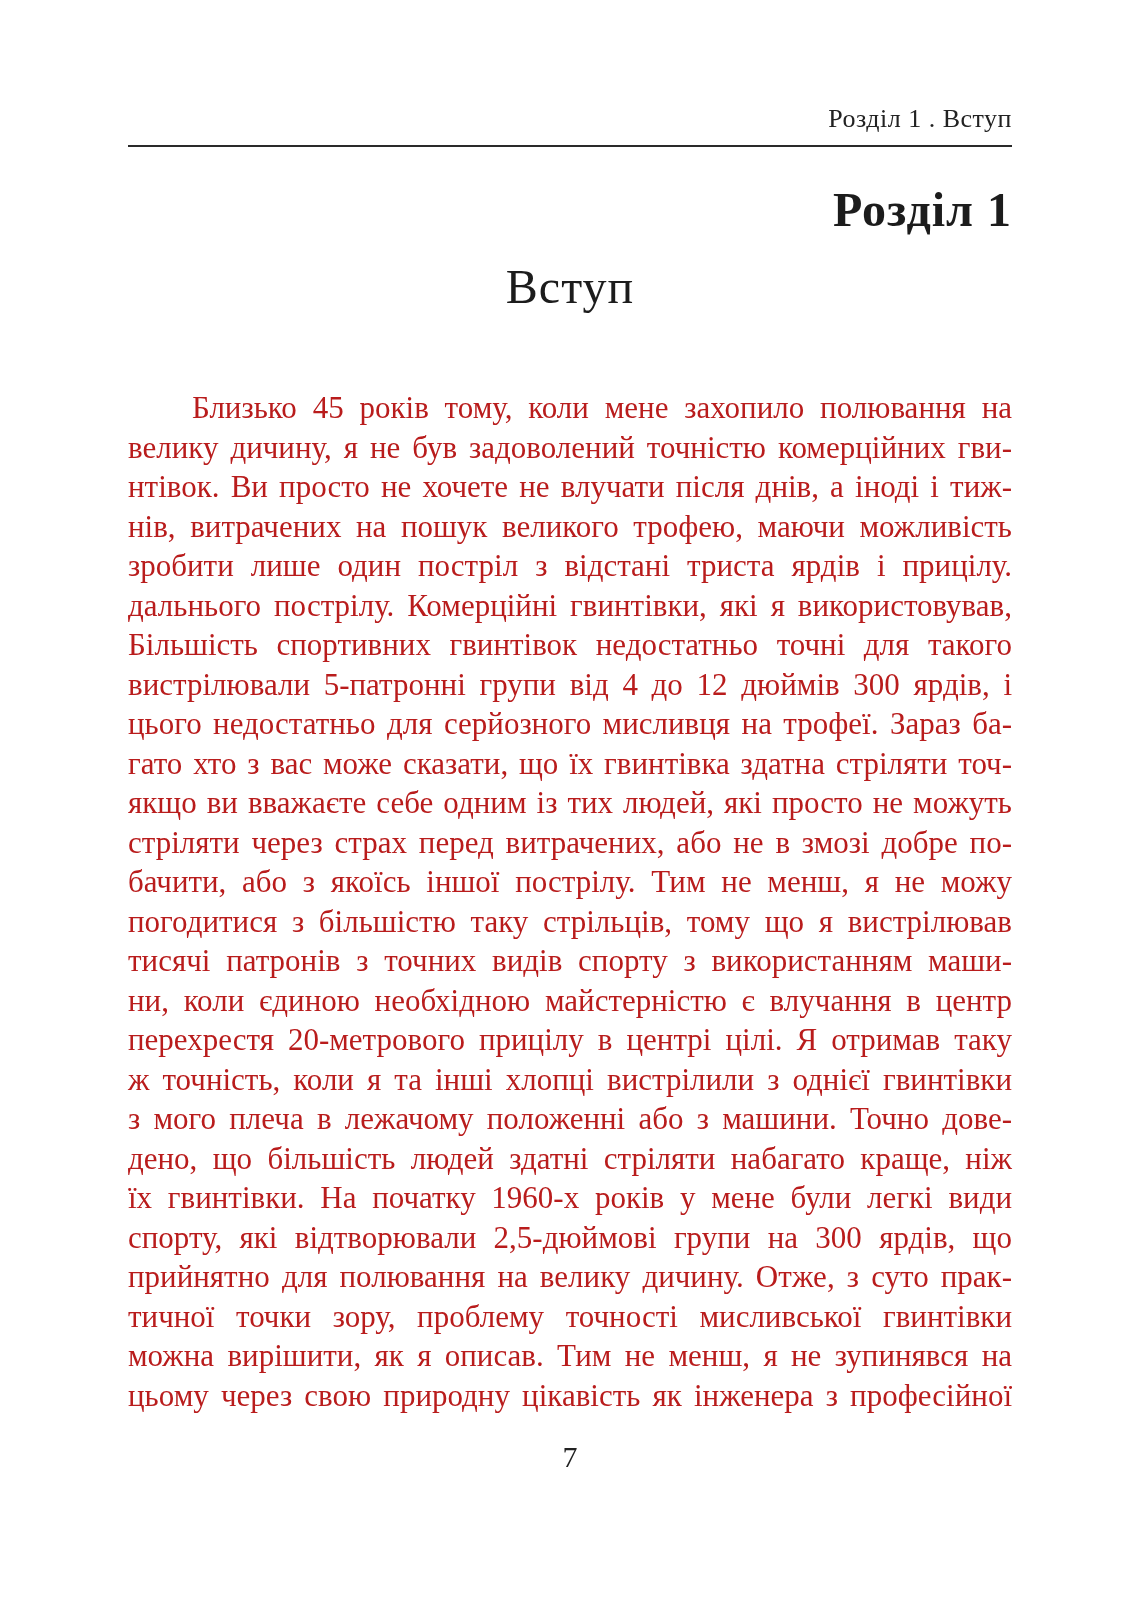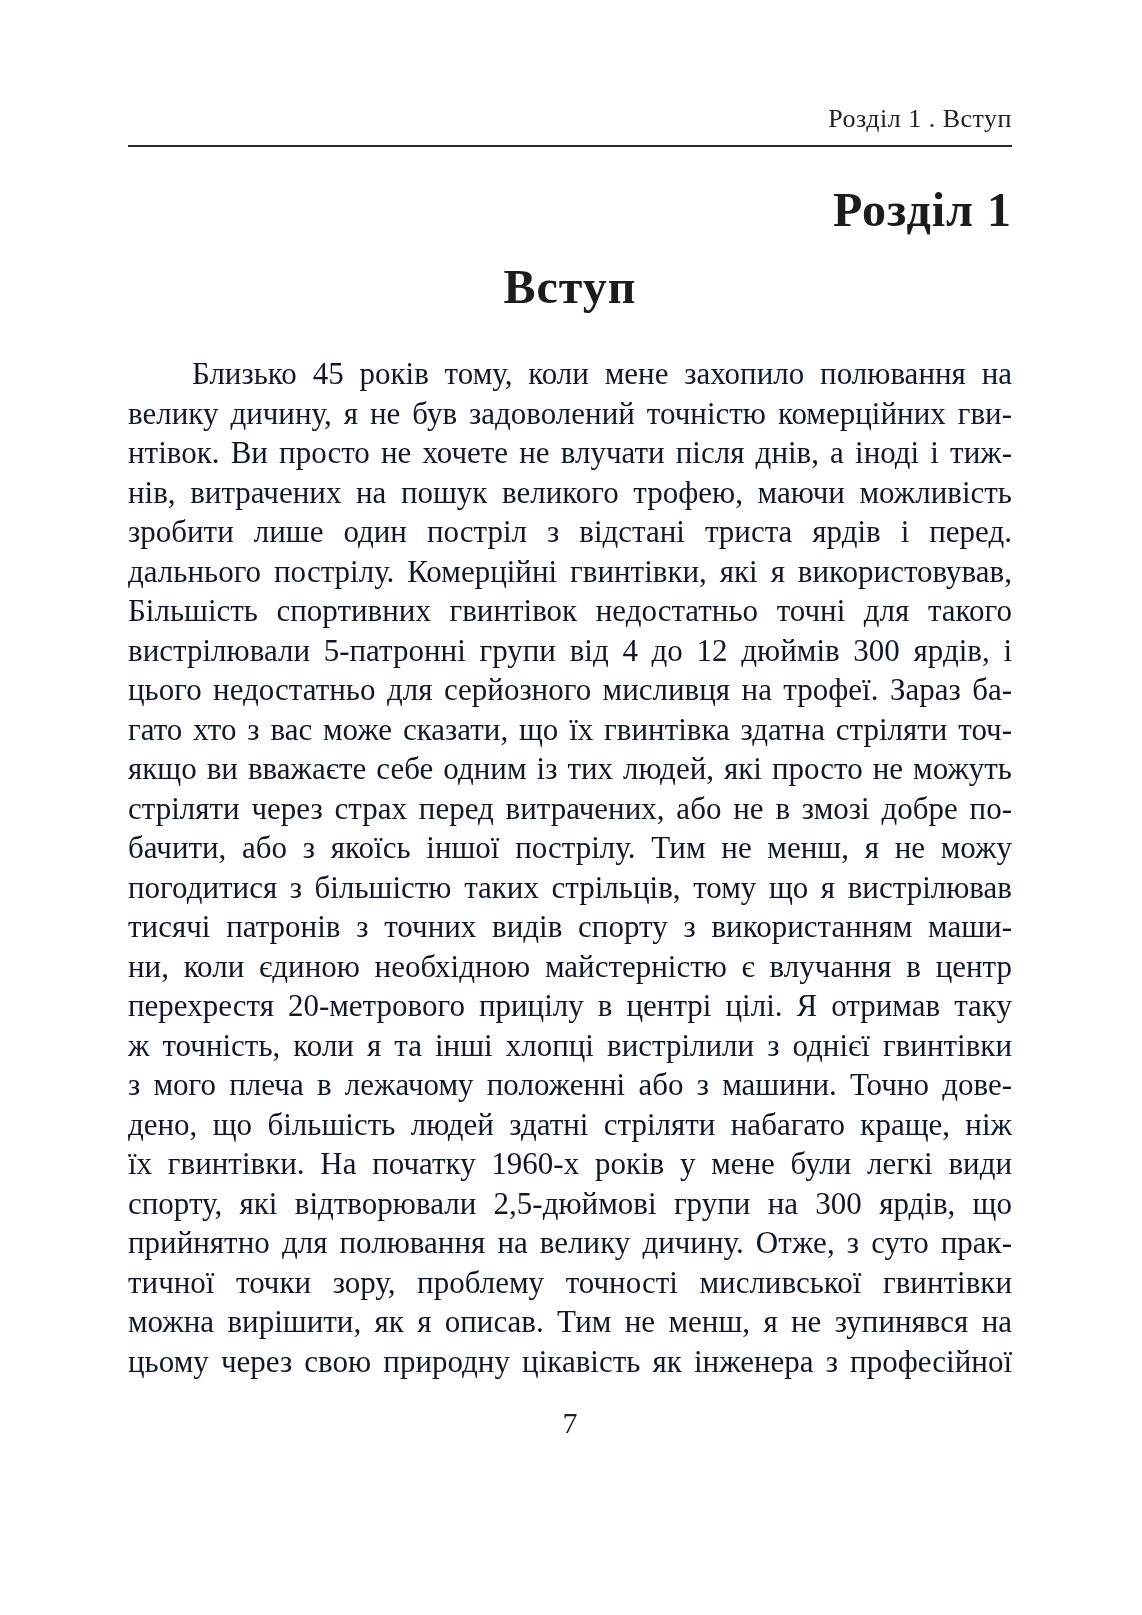--- a/index.html
+++ b/index.html
@@ -39,30 +39,30 @@
     margin-top: 34px;
     font-size: 48px;
     font-weight: bold;
     text-align: right;
     line-height: 58px;
     letter-spacing: 1px;
   }
   .chapter-title {
     margin-top: 19px;
     font-size: 48px;
-    font-weight: bold;
+    font-weight: normal;
     text-align: center;
     line-height: 58px;
     letter-spacing: 1px;
   }
   .body-text {
-    margin-top: 38px;
+    margin-top: 72px;
     font-size: 31px;
     line-height: 39.5px;
-    color: #0f172a;
+    color: #b91c1c;
   }
   .body-text .line {
     text-align: justify;
     text-align-last: justify;
     -moz-text-align-last: justify;
     word-spacing: 1px;
   }
   .body-text .line.first {
     text-indent: 64px;
   }
@@ -86,30 +86,30 @@
 
     <div class="chapter-number">Розділ 1</div>
 
     <div class="chapter-title">Вступ</div>
 
     <div class="body-text">
         <div class="line first">Близько 45 років тому, коли мене захопило полювання на</div>
         <div class="line">велику дичину, я не був задоволений точністю комерційних гви-</div>
         <div class="line">нтівок. Ви просто не хочете не влучати після днів, а іноді і тиж-</div>
         <div class="line">нів, витрачених на пошук великого трофею, маючи можливість</div>
-        <div class="line">зробити лише один постріл з відстані триста ярдів і перед.</div>
+        <div class="line">зробити лише один постріл з відстані триста ярдів і прицілу.</div>
         <div class="line">дальнього пострілу. Комерційні гвинтівки, які я використовував,</div>
         <div class="line">Більшість спортивних гвинтівок недостатньо точні для такого</div>
         <div class="line">вистрілювали 5-патронні групи від 4 до 12 дюймів 300 ярдів, і</div>
         <div class="line">цього недостатньо для серйозного мисливця на трофеї. Зараз ба-</div>
         <div class="line">гато хто з вас може сказати, що їх гвинтівка здатна стріляти точ-</div>
         <div class="line">якщо ви вважаєте себе одним із тих людей, які просто не можуть</div>
         <div class="line">стріляти через страх перед витрачених, або не в змозі добре по-</div>
         <div class="line">бачити, або з якоїсь іншої пострілу. Тим не менш, я не можу</div>
-        <div class="line">погодитися з більшістю таких стрільців, тому що я вистрілював</div>
+        <div class="line">погодитися з більшістю таку стрільців, тому що я вистрілював</div>
         <div class="line">тисячі патронів з точних видів спорту з використанням маши-</div>
         <div class="line">ни, коли єдиною необхідною майстерністю є влучання в центр</div>
         <div class="line">перехрестя 20-метрового прицілу в центрі цілі. Я отримав таку</div>
         <div class="line">ж точність, коли я та інші хлопці вистрілили з однієї гвинтівки</div>
         <div class="line">з мого плеча в лежачому положенні або з машини. Точно дове-</div>
         <div class="line">дено, що більшість людей здатні стріляти набагато краще, ніж</div>
         <div class="line">їх гвинтівки. На початку 1960-х років у мене були легкі види</div>
         <div class="line">спорту, які відтворювали 2,5-дюймові групи на 300 ярдів, що</div>
         <div class="line">прийнятно для полювання на велику дичину. Отже, з суто прак-</div>
         <div class="line">тичної точки зору, проблему точності мисливської гвинтівки</div>

